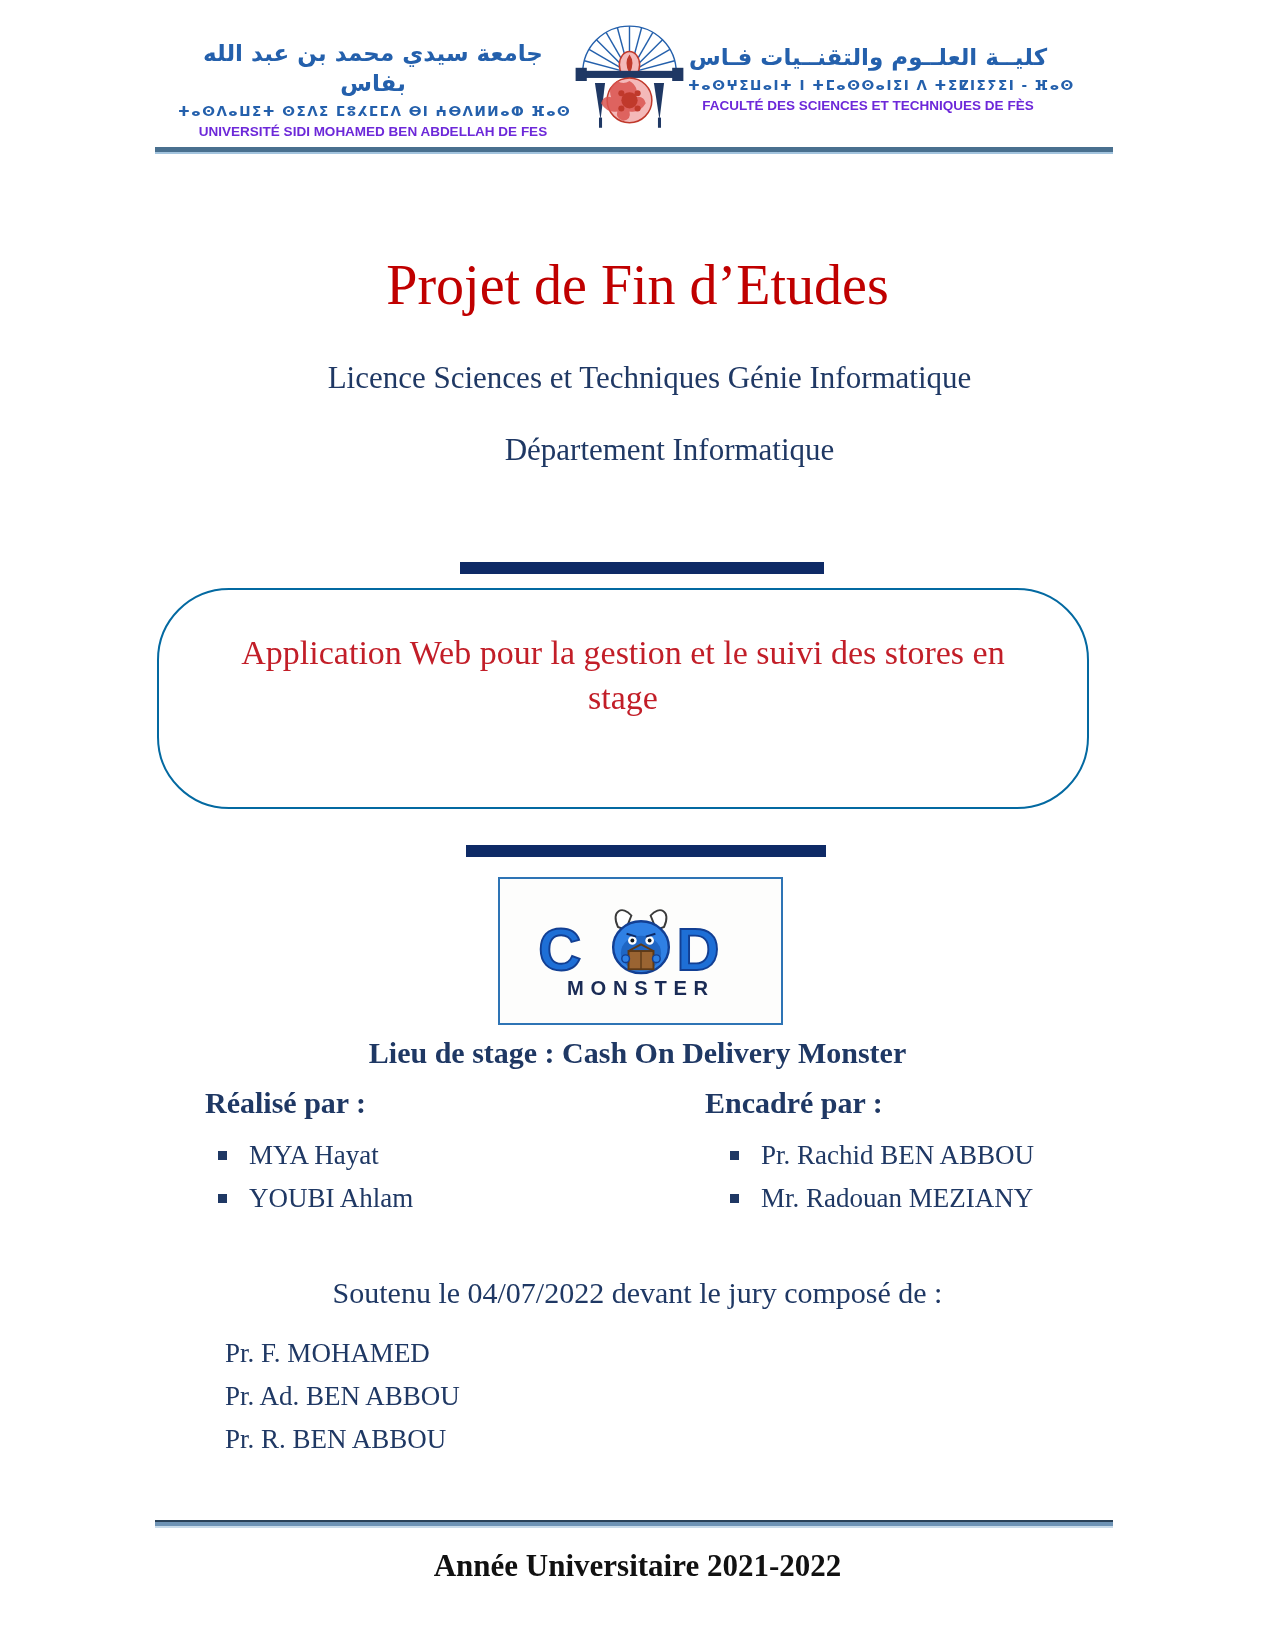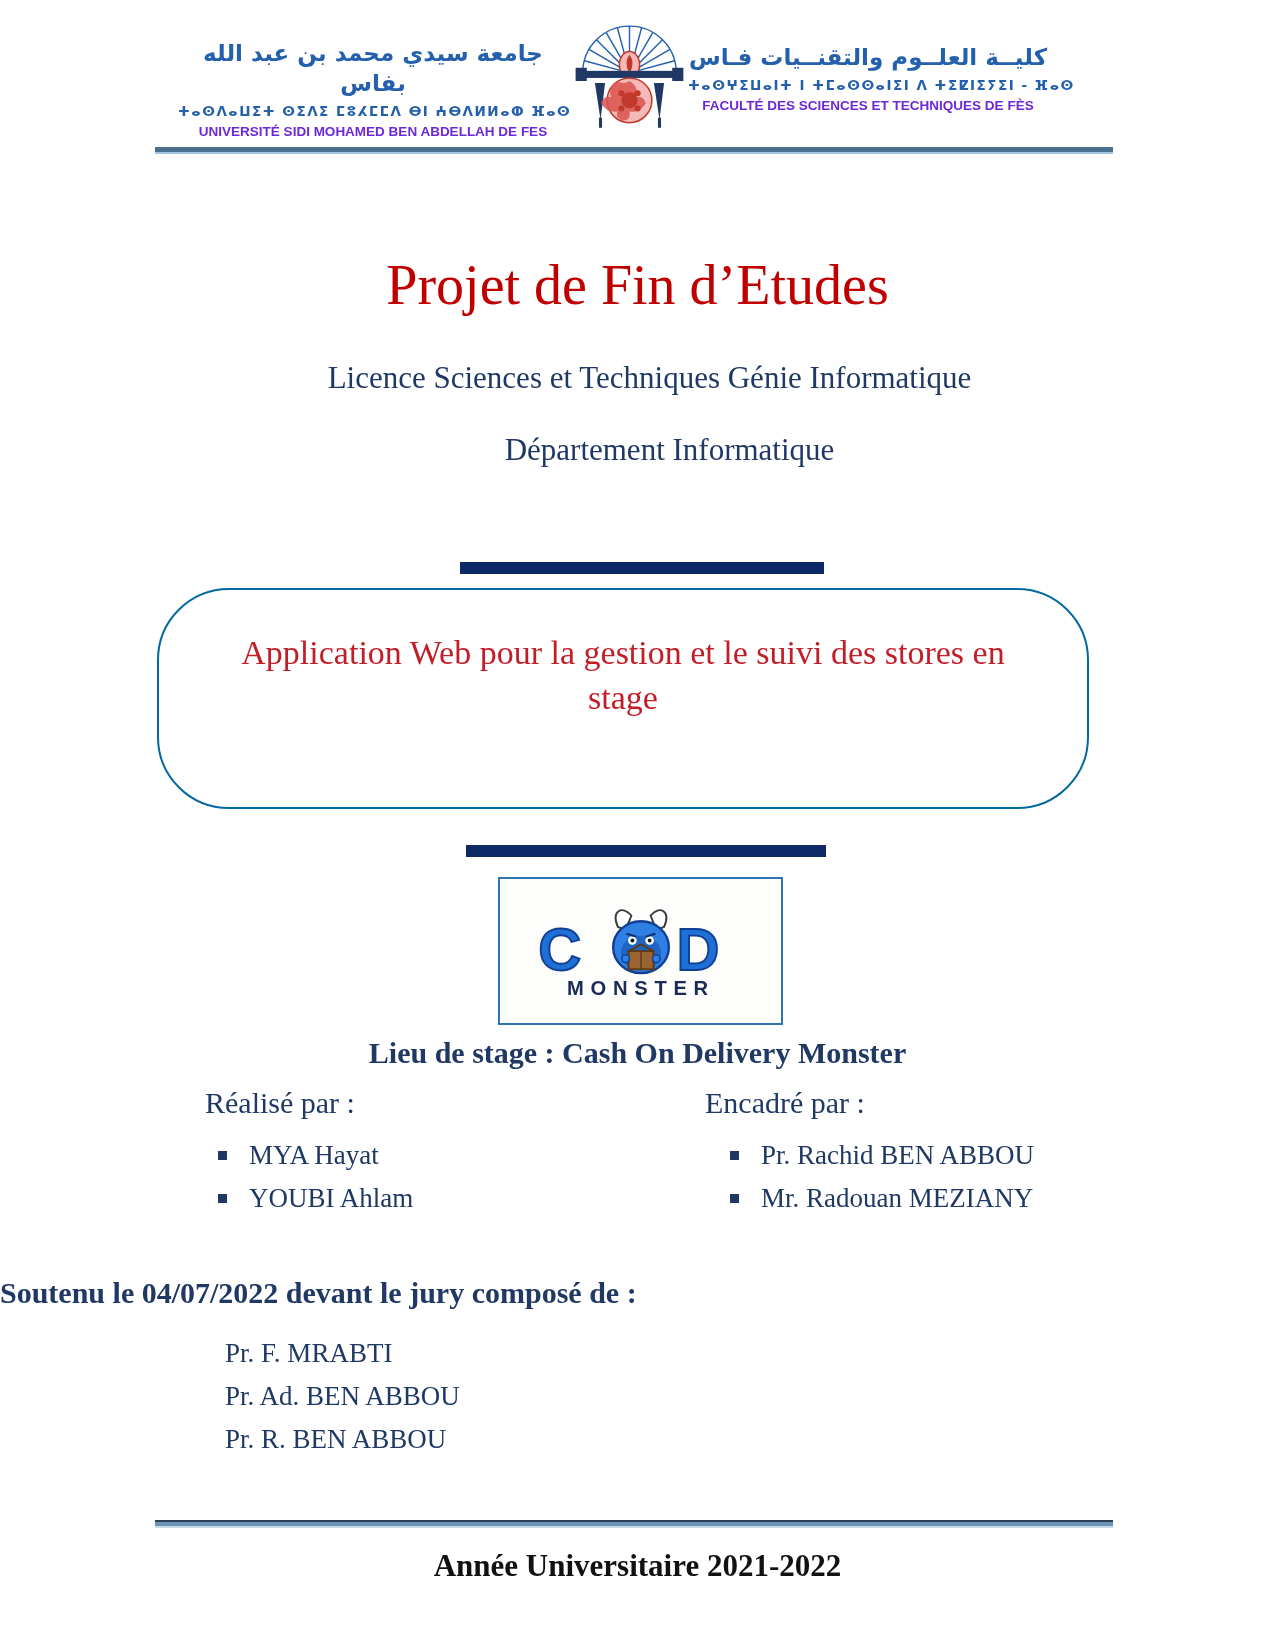--- a/index.html
+++ b/index.html
@@ -47,32 +47,32 @@
   .logo-box{
     position:absolute;left:498px;top:877px;width:285px;height:148px;
     border:2px solid #2E74B5;box-sizing:border-box;background:#fdfdfc;
     display:flex;align-items:center;justify-content:center;
   }
   .stage-line{
     position:absolute;left:0;top:1036px;width:100%;text-align:center;
     color:#1F3864;font-size:30px;font-weight:bold;
   }
   
-  .party-label{position:absolute;color:#1F3864;font-size:30px;font-weight:normal;top:1086px;}
+  .party-label{position:absolute;color:#1F3864;font-size:30px;font-weight:bold;top:1086px;}
   .label-left{left:205px;}
   .label-right{left:705px;}
   .party-list{position:absolute;top:1134px;list-style:none;margin:0;padding:0;}
   .list-left{left:218px;}
   .list-right{left:730px;}
   .party-list li{display:flex;align-items:center;gap:22px;height:43px;color:#1F3864;font-size:27px;}
   .sq{width:9px;height:9px;background:#1F3864;flex:0 0 auto;}
   
   .defense-line{
-    position:absolute;left:0;top:1276px;width:100%;
-    color:#1F3864;font-size:30px;font-weight:bold;
+    position:absolute;left:0;top:1276px;width:100%;text-align:center;
+    color:#1F3864;font-size:30px;font-weight:normal;
   }
   .jury-list{position:absolute;left:225px;top:1332px;list-style:none;margin:0;padding:0;}
   .jury-list li{height:43px;color:#1F3864;font-size:27px;display:flex;align-items:center;}
   
   .rule-bottom{
     position:absolute;left:155px;top:1520px;width:958px;height:8px;
     background:linear-gradient(to bottom,#2A4158 0 2px,#6E93B5 2px 6px,#C9DBEA 6px 8px);
   }
   .footer-line{
     position:absolute;left:0;top:1548px;width:100%;text-align:center;
@@ -204,21 +204,21 @@
     </li>
     <li>
       <span class="sq"></span>
       <span>Mr. Radouan MEZIANY</span>
     </li>
   </ul>
 
   <div class="defense-line">Soutenu le 04/07/2022 devant le jury composé de :</div>
 
   <ul class="jury-list">
-    <li>Pr. F. MRABTI</li>
+    <li>Pr. F. MOHAMED</li>
     <li>Pr. Ad. BEN ABBOU</li>
     <li>Pr. R. BEN ABBOU</li>
   </ul>
 
   <div class="rule-bottom"></div>
   <div class="footer-line">Année Universitaire 2021-2022</div>
 
 </div>
 
 </body></html>

